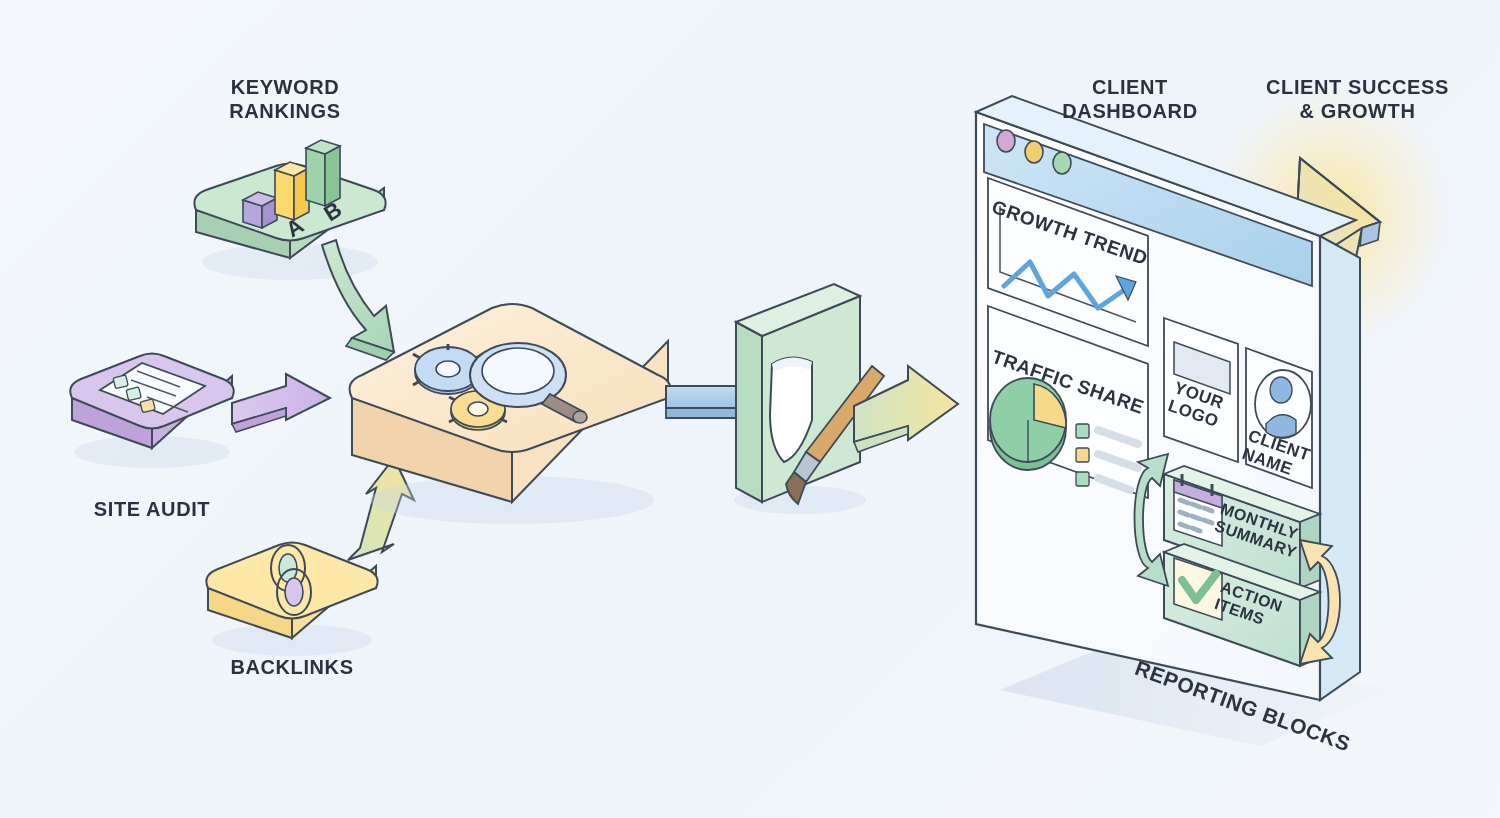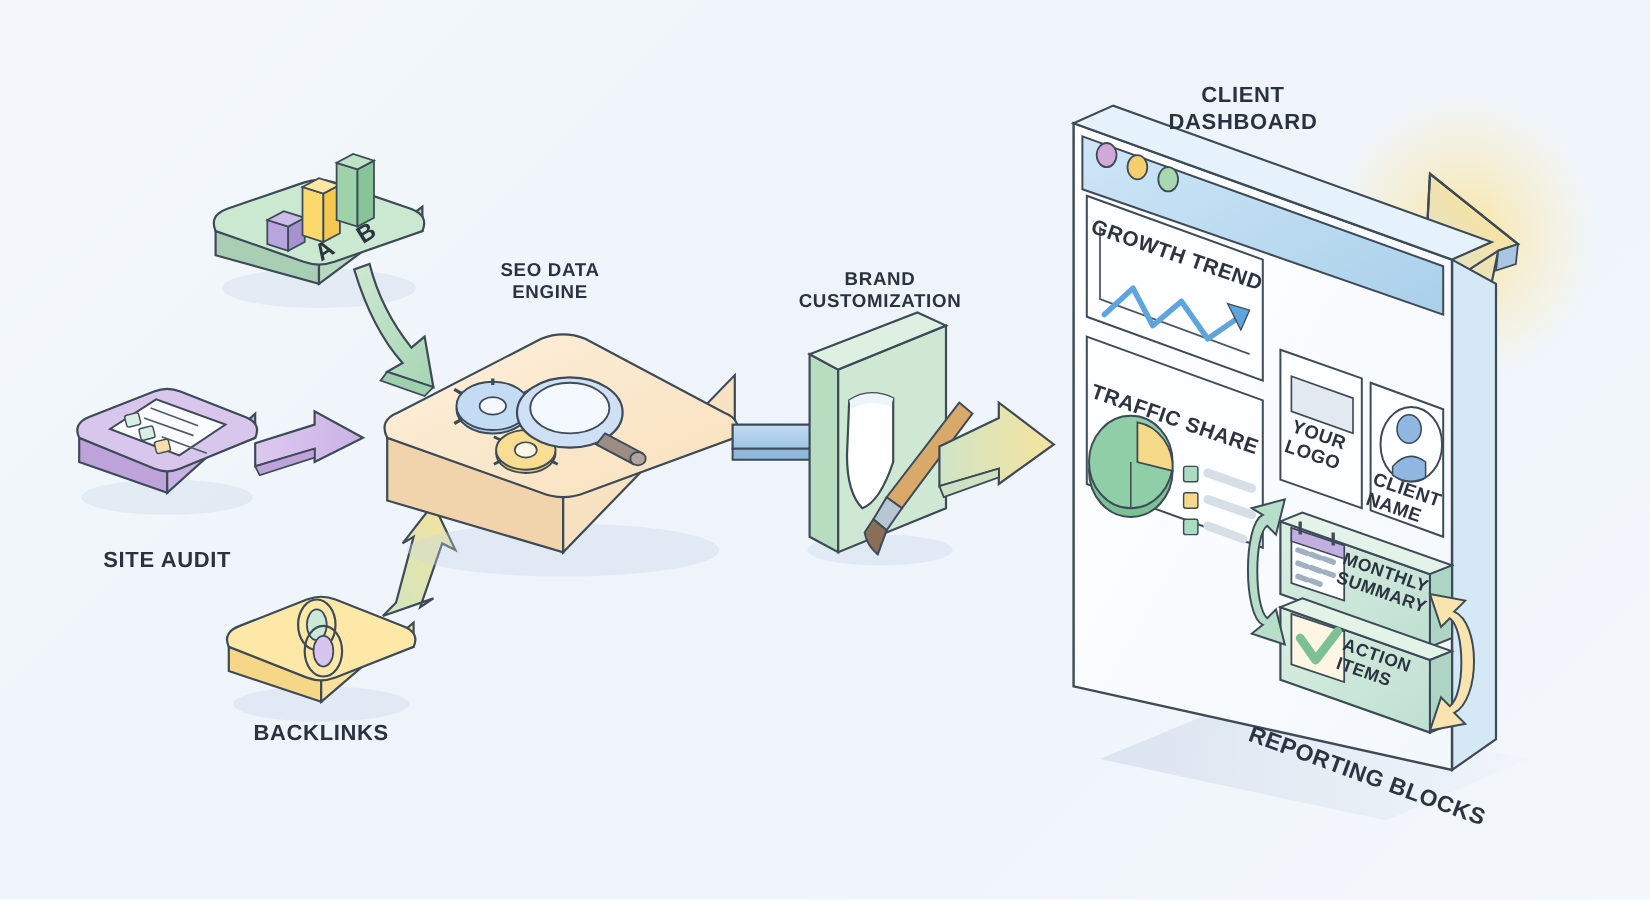--- a/index.html
+++ b/index.html
@@ -310,34 +310,34 @@
         <path d="M1148,468 C1130,476 1130,560 1148,568 L1138,576 L1168,586 L1160,554 L1152,562
                  C1140,552 1140,486 1152,478 L1160,486 L1168,454 L1138,462 Z" fill="#b6dec8" stroke="#3d4a57" stroke-width="1.8"></path>
       </g>
       <g>
         <path d="M1322,556 C1346,566 1346,636 1322,648 L1332,658 L1300,664 L1310,634 L1318,642
                  C1332,632 1332,572 1318,562 L1310,570 L1300,540 L1332,546 Z" fill="#f9e3ae" stroke="#3d4a57" stroke-width="1.8"></path>
       </g>
     </g>
   </svg>
 
+  <div class="lbl lbl-main" style="left:180px; top:76px; width:210px;">KEYWORD
+RANKINGS</div>
 
   <div class="lbl lbl-main" style="left:52px; top:498px; width:200px;">SITE AUDIT</div>
 
   <div class="lbl lbl-main" style="left:192px; top:656px; width:200px;">BACKLINKS</div>
 
-  <div class="lbl lbl-mid" style="left:410px; top:236px; width:180px;">SEO DATA
-ENGINE</div>
-
-  <div class="lbl lbl-mid" style="left:690px; top:244px; width:220px;">BRAND
-CUSTOMIZATION</div>
+
 
   <div class="lbl lbl-main" style="left:1030px; top:76px; width:200px;">CLIENT
 DASHBOARD</div>
 
+  <div class="lbl lbl-main" style="left:1240px; top:76px; width:235px;">CLIENT SUCCESS
+&amp; GROWTH</div>
 
   <div class="iso-txt" style="left:1140px; top:656px; font-size:21px; transform:rotate(20deg); transform-origin:0 0;">REPORTING BLOCKS</div>
 
   <div class="iso-txt" style="left:996px; top:196px; font-size:19px; transform:rotate(19deg); transform-origin:0 0;">GROWTH TREND</div>
 
   <div class="iso-txt" style="left:996px; top:346px; font-size:19px; transform:rotate(19deg); transform-origin:0 0;">TRAFFIC SHARE</div>
 
   <div class="iso-txt" style="left:1178px; top:378px; font-size:17px; transform:rotate(19deg); transform-origin:0 0;">YOUR
 LOGO</div>
 

